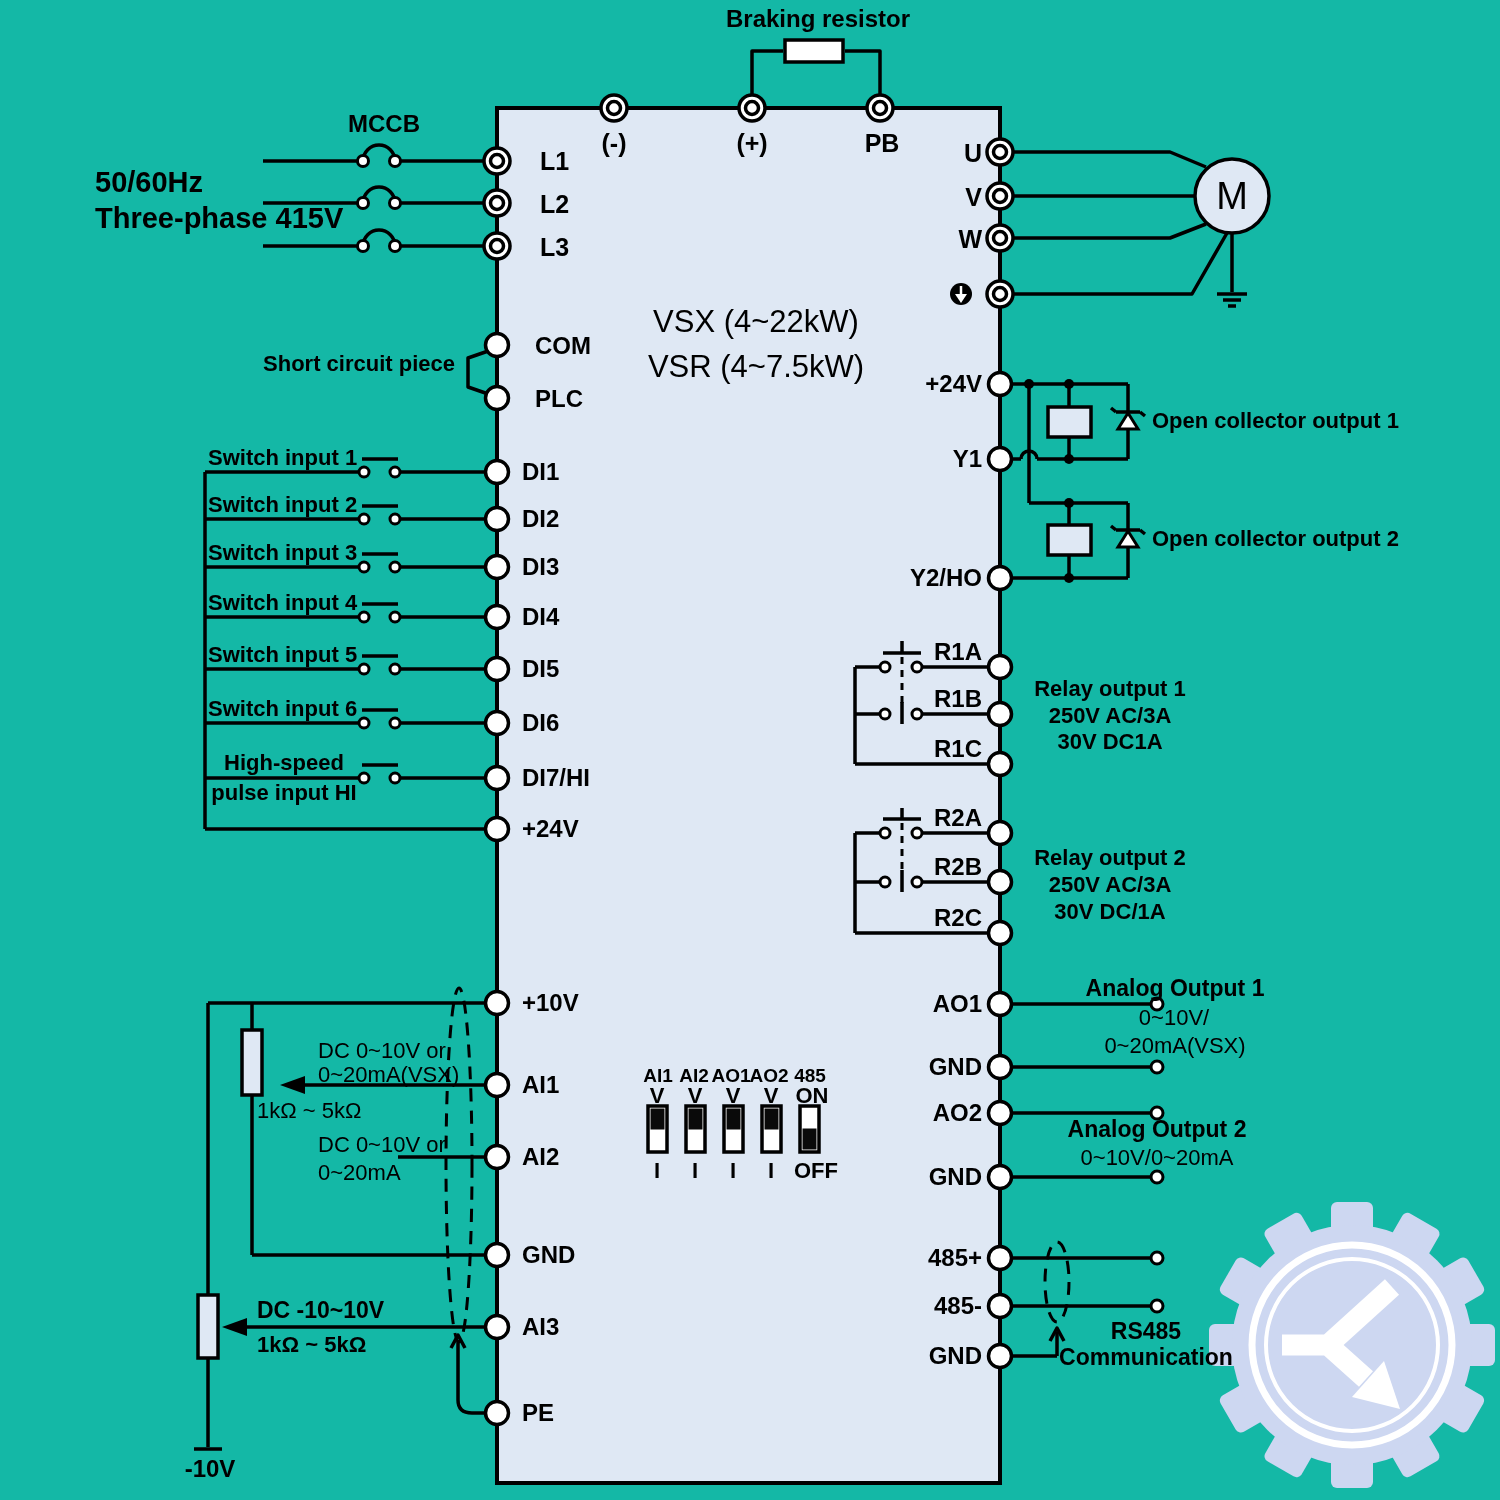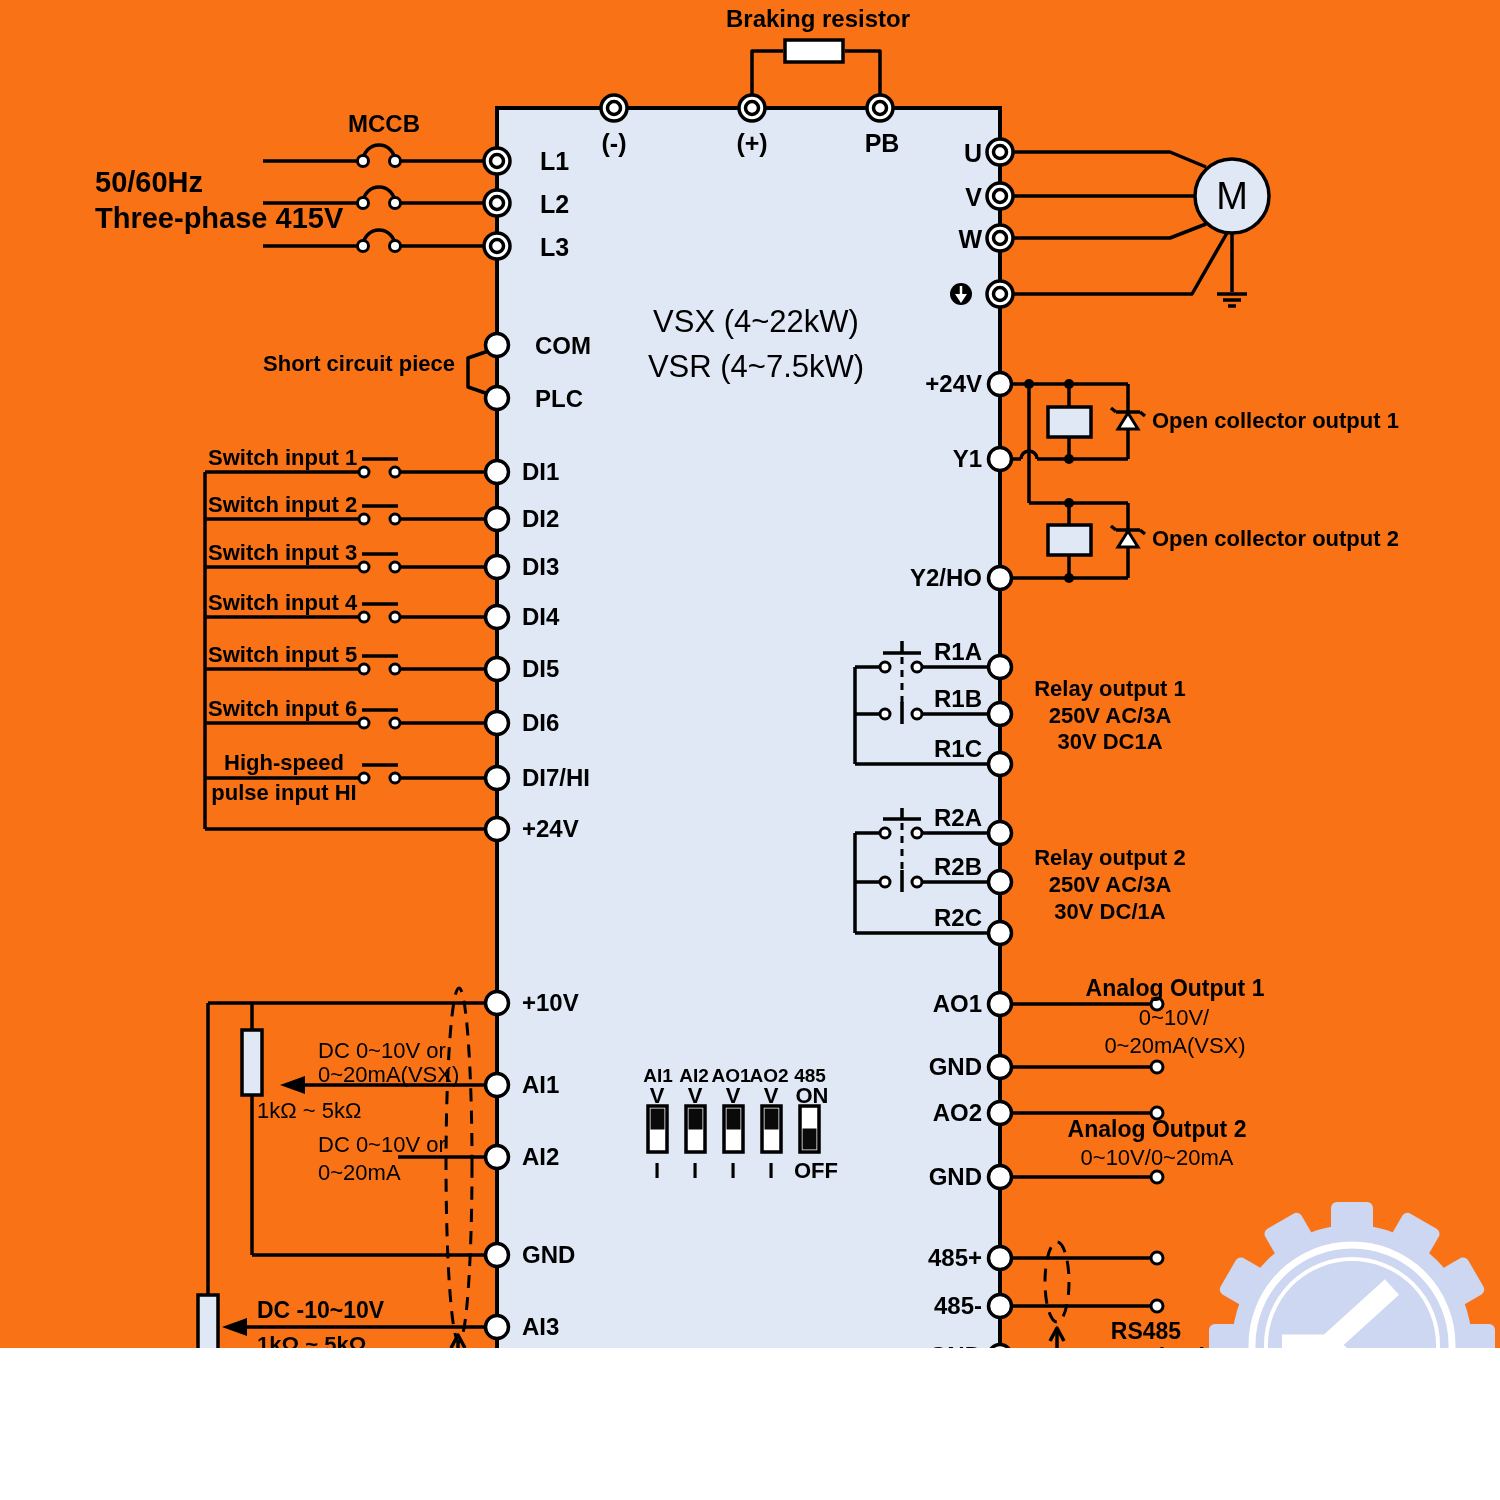--- a/index.html
+++ b/index.html
@@ -1,16 +1,16 @@
 <!DOCTYPE html>
 <html><head>
 <meta charset="utf-8">
 <style>
   html,body{margin:0;padding:0;background:#fff;}
-  .stage{width:1500px;height:1348px;position:relative;background:#f97316;overflow:hidden;}
+  .stage{width:1500px;height:1500px;position:relative;background:#14b8a6;overflow:hidden;}
   svg{display:block;}
   text{font-family:"Liberation Sans","DejaVu Sans",sans-serif;fill:#000;}
   .b19{font-size:19px;font-weight:bold;}
   .b22{font-size:22px;font-weight:bold;}
   .b23{font-size:23px;font-weight:bold;}
   .b24{font-size:24px;font-weight:bold;}
   .b25{font-size:25px;font-weight:bold;}
   .b29{font-size:29px;font-weight:bold;}
   .r22{font-size:22px;}
   .r31{font-size:31px;}

